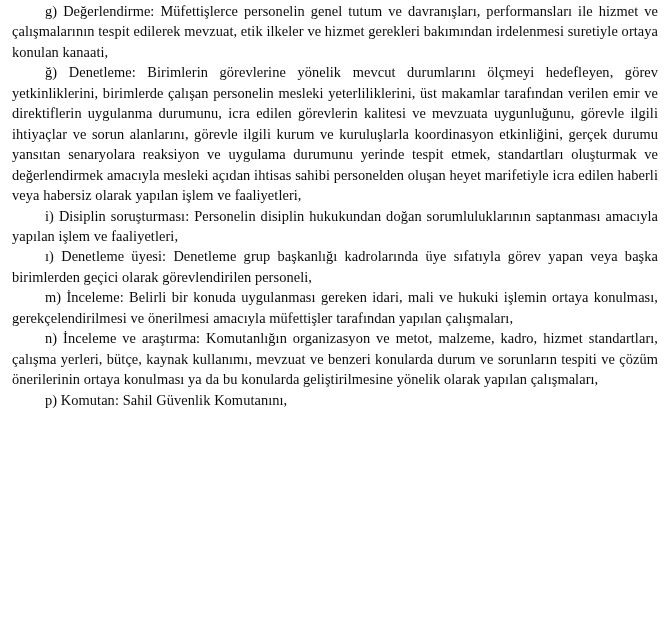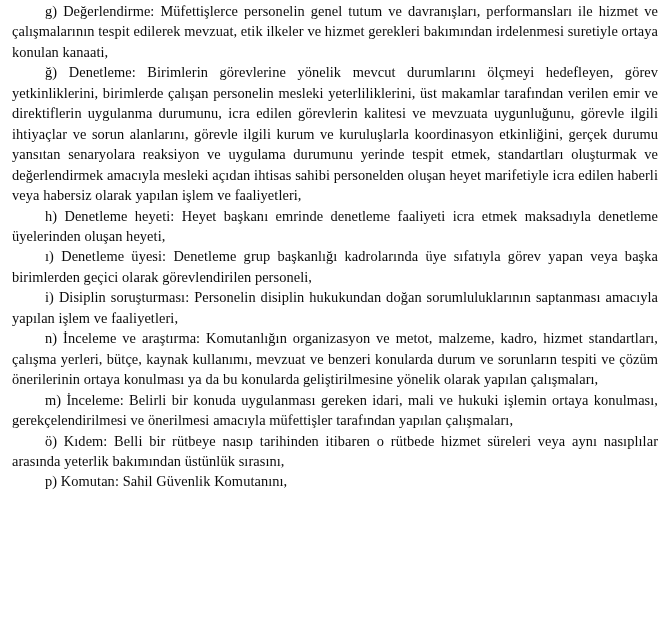--- a/index.html
+++ b/index.html
@@ -43,21 +43,19 @@
   }
   p.clause.no-stretch::after { display: none; }
 </style>
 </head>
 <body style="background: rgb(255, 255, 255); color: rgb(10, 10, 10);">
 
 <div id="document-page">
   <div id="clause-list">
       <p class="clause no-stretch">g) Değerlendirme: Müfettişlerce personelin genel tutum ve davranışları, performansları ile hizmet ve çalışmalarının tespit edilerek mevzuat, etik ilkeler ve hizmet gerekleri bakımından irdelenmesi suretiyle ortaya konulan kanaati,</p>
       <p class="clause no-stretch">ğ) Denetleme: Birimlerin görevlerine yönelik mevcut durumlarını ölçmeyi hedefleyen, görev yetkinliklerini, birimlerde çalışan personelin mesleki yeterliliklerini, üst makamlar tarafından verilen emir ve direktiflerin uygulanma durumunu, icra edilen görevlerin kalitesi ve mevzuata uygunluğunu, görevle ilgili ihtiyaçlar ve sorun alanlarını, görevle ilgili kurum ve kuruluşlarla koordinasyon etkinliğini, gerçek durumu yansıtan senaryolara reaksiyon ve uygulama durumunu yerinde tespit etmek, standartları oluşturmak ve değerlendirmek amacıyla mesleki açıdan ihtisas sahibi personelden oluşan heyet marifetiyle icra edilen haberli veya habersiz olarak yapılan işlem ve faaliyetleri,</p>
-      <p class="clause no-stretch">h) Denetleme heyeti: Heyet başkanı emrinde denetleme faaliyeti icra etmek maksadıyla denetleme üyelerinden oluşan heyeti,</p>
+      <p class="clause no-stretch">i) Disiplin soruşturması: Personelin disiplin hukukundan doğan sorumluluklarının saptanması amacıyla yapılan işlem ve faaliyetleri,</p>
       <p class="clause no-stretch">ı) Denetleme üyesi: Denetleme grup başkanlığı kadrolarında üye sıfatıyla görev yapan veya başka birimlerden geçici olarak görevlendirilen personeli,</p>
-      <p class="clause no-stretch">i) Disiplin soruşturması: Personelin disiplin hukukundan doğan sorumluluklarının saptanması amacıyla yapılan işlem ve faaliyetleri,</p>
+      <p class="clause no-stretch">m) İnceleme: Belirli bir konuda uygulanması gereken idari, mali ve hukuki işlemin ortaya konulması, gerekçelendirilmesi ve önerilmesi amacıyla müfettişler tarafından yapılan çalışmaları,</p>
       <p class="clause no-stretch">n) İnceleme ve araştırma: Komutanlığın organizasyon ve metot, malzeme, kadro, hizmet standartları, çalışma yerleri, bütçe, kaynak kullanımı, mevzuat ve benzeri konularda durum ve sorunların tespiti ve çözüm önerilerinin ortaya konulması ya da bu konularda geliştirilmesine yönelik olarak yapılan çalışmaları,</p>
-      <p class="clause no-stretch">m) İnceleme: Belirli bir konuda uygulanması gereken idari, mali ve hukuki işlemin ortaya konulması, gerekçelendirilmesi ve önerilmesi amacıyla müfettişler tarafından yapılan çalışmaları,</p>
-      <p class="clause no-stretch">ö) Kıdem: Belli bir rütbeye nasıp tarihinden itibaren o rütbede hizmet süreleri veya aynı nasıplılar arasında yeterlik bakımından üstünlük sırasını,</p>
       <p class="clause no-stretch">p) Komutan: Sahil Güvenlik Komutanını,</p>
     </div>
 </div>
 
 </body></html>

